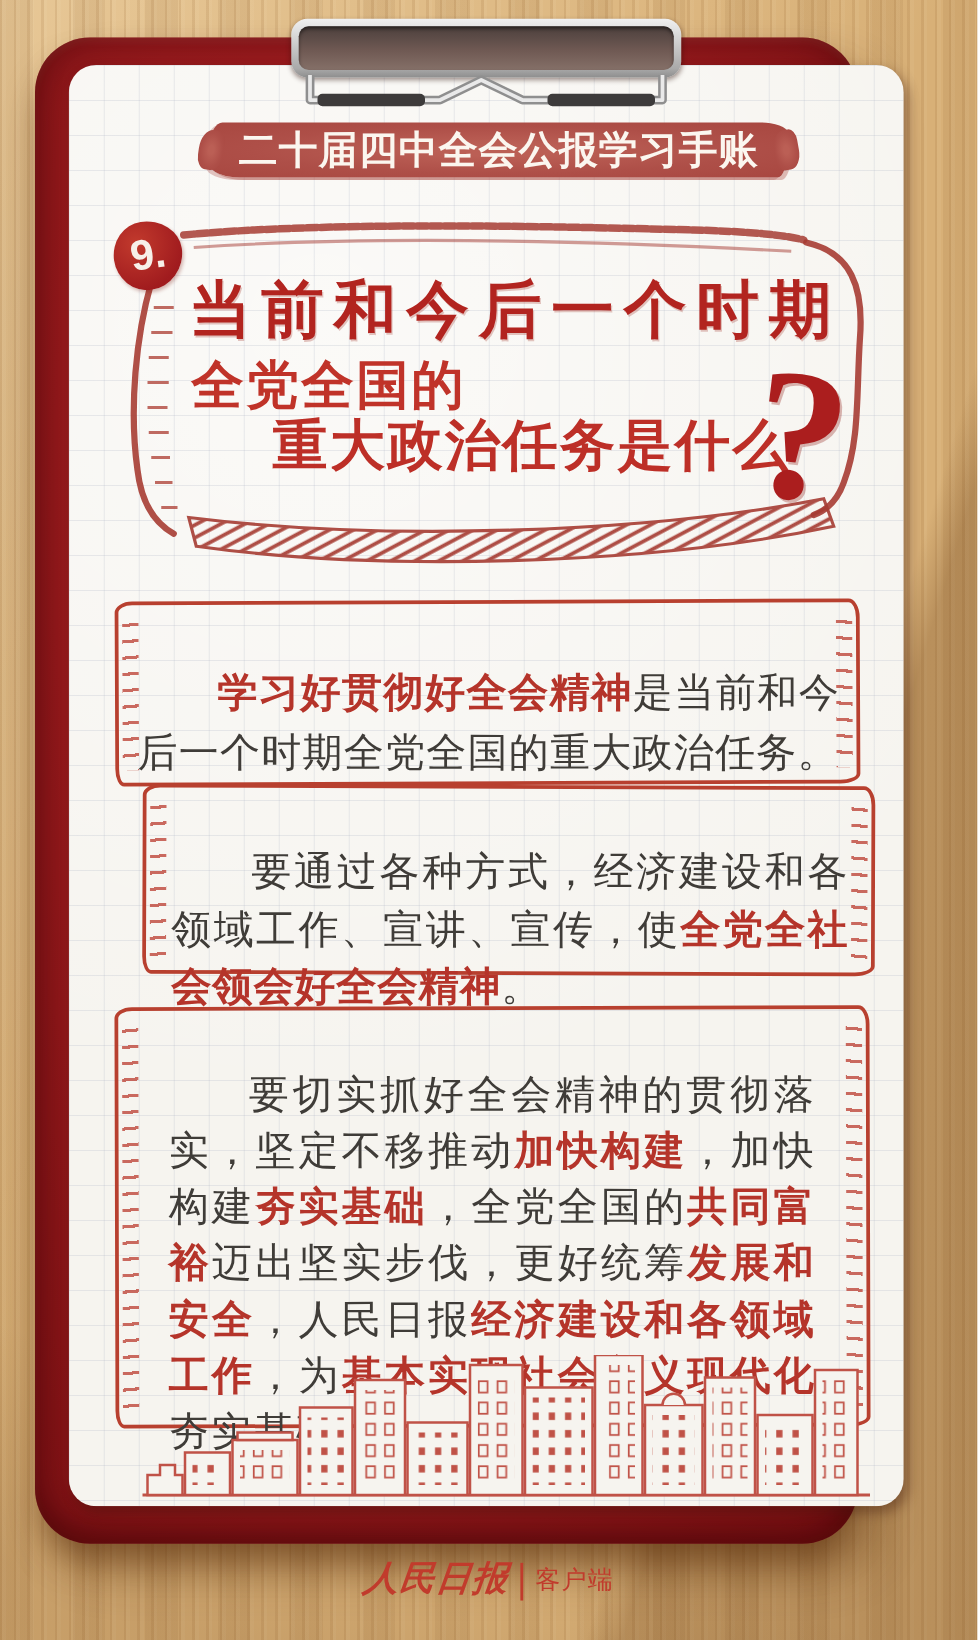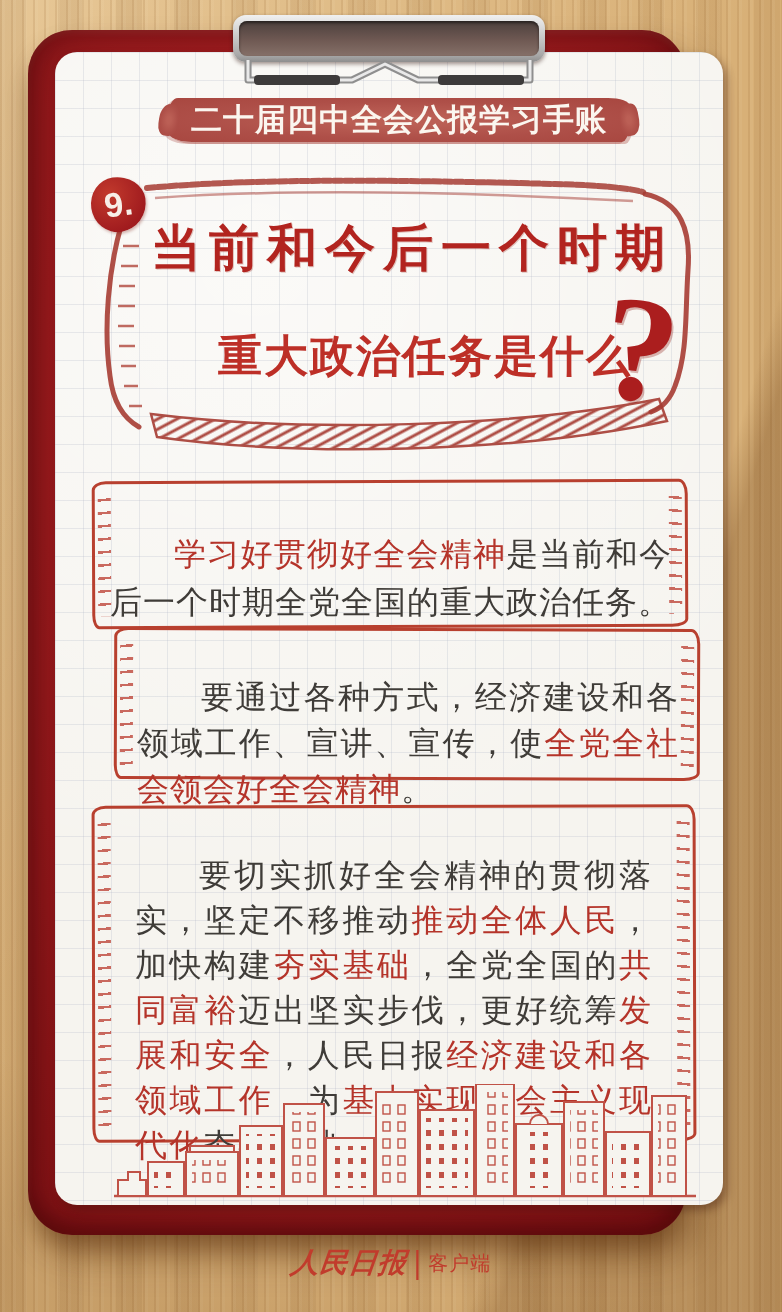--- a/index.html
+++ b/index.html
@@ -78,21 +78,21 @@
   .hand-box::before,.hand-box::after{content:"";position:absolute;top:10px;bottom:10px;width:13px;
     background:repeating-linear-gradient(175deg, rgba(0,0,0,0) 0 5px, rgba(190,70,58,.8) 5px 7.5px, rgba(0,0,0,0) 7.5px 13px);}
   .hand-box::before{left:3px;}
   .hand-box::after{right:3px;transform:scaleX(-1);}
   .box-1{left:37px;top:428px;width:596px;height:148px;transform:rotate(-.25deg);}
   .box-2{left:59px;top:576px;width:586px;height:152px;transform:rotate(.2deg);}
   .box-3{left:37px;top:753px;width:604px;height:337px;transform:rotate(-.15deg);}
   .box-text{position:absolute;color:#3f3c38;
     font-family:"Liberation Serif","DejaVu Serif",serif;
     text-align:justify;text-justify:inter-character;text-indent:2em;}
-  .box-text .em{color:#b5342a;font-weight:400;
+  .box-text .em{color:#b5342a;font-weight:700;
     font-family:"Liberation Sans","DejaVu Sans",sans-serif;}
   .text-1{left:55px;top:446px;width:562px;font-size:32px;line-height:48px;letter-spacing:1px;}
   .text-2{left:82px;top:590px;width:542px;font-size:32px;line-height:46px;letter-spacing:1px;}
   .text-3{left:80px;top:769px;width:518px;font-size:32px;line-height:45px;letter-spacing:2px;}
   
   .skyline{position:absolute;left:55px;top:1032px;width:590px;height:118px;}
   
   .footer-logo{position:absolute;left:0;top:1244px;width:782px;display:flex;
     align-items:center;justify-content:center;gap:7px;color:#c13b2c;}
   .brand-script{font-family:"Liberation Serif","DejaVu Serif",serif;font-style:italic;
@@ -124,31 +124,32 @@
         <path d="M560,24 C596,32 606,60 603,100 C600,145 603,182 590,216 C585,230 577,238 566,242" stroke="#a63c33" stroke-width="5" stroke-linecap="round" opacity=".9"></path>
         <path d="M36,56 C24,98 18,156 25,206 C28,232 38,248 54,257" stroke="#a63c33" stroke-width="5" stroke-linecap="round" opacity=".9"></path>
         <path d="M38,76 h16 M36,96 h17 M34,116 h16 M33,136 h17 M33,156 h16 M34,176 h16 M36,196 h15 M39,216 h14 M44,236 h13" stroke="#b0463c" stroke-width="2.5" opacity=".8"></path>
         <path d="M66,244 C220,263 430,257 574,229 L582,251 C430,283 215,287 72,267 Z" fill="url(#hatch)" stroke="#a63c33" stroke-width="2.5" opacity=".9"></path>
       </svg>
 
       <div class="q-badge">
         <span>9.</span>
       </div>
       <div class="q-line1">当前和今后一个时期</div>
+      <div class="q-line2">全党全国的</div>
       <div class="q-line3">重大政治任务是什么</div>
       <div class="q-mark">?</div>
 
       <div class="hand-box box-1"></div>
       <p class="box-text text-1"><span class="em">学习好贯彻好全会精神</span><span>是当前和今后一个时期全党全国的重大政治任务。</span></p>
 
       <div class="hand-box box-2"></div>
       <p class="box-text text-2"><span>要通过各种方式，经济建设和各领域工作、宣讲、宣传，使</span><span class="em">全党全社会领会好全会精神</span><span>。</span></p>
 
       <div class="hand-box box-3"></div>
-      <p class="box-text text-3"><span>要切实抓好全会精神的贯彻落实，坚定不移推动</span><span class="em">推动全体人民</span><span>，加快构建</span><span class="em">夯实基础</span><span>，全党全国的</span><span class="em">共同富裕</span><span>迈出坚实步伐，更好统筹</span><span class="em">发展和安全</span><span>，人民日报</span><span class="em">经济建设和各领域工作</span><span>，为</span><span class="em">基本实现社会主义现代化</span><span>夯实基础。</span></p>
+      <p class="box-text text-3"><span>要切实抓好全会精神的贯彻落实，坚定不移推动</span><span class="em">加快构建</span><span>，加快构建</span><span class="em">夯实基础</span><span>，全党全国的</span><span class="em">共同富裕</span><span>迈出坚实步伐，更好统筹</span><span class="em">发展和安全</span><span>，人民日报</span><span class="em">经济建设和各领域工作</span><span>，为</span><span class="em">基本实现社会主义现代化</span><span>夯实基础。</span></p>
 
       <svg class="skyline" viewBox="0 0 590 118" xmlns="http://www.w3.org/2000/svg">
         <defs>
           <pattern id="winA" width="15" height="17" patternUnits="userSpaceOnUse">
             <rect x="3" y="4" width="7" height="9" fill="#f6f4ef" stroke="#c05247" stroke-width="1.4"></rect>
           </pattern>
           <pattern id="winB" width="13" height="14" patternUnits="userSpaceOnUse">
             <rect x="4" y="4" width="5" height="6" fill="#c05247"></rect>
           </pattern>
         </defs>

